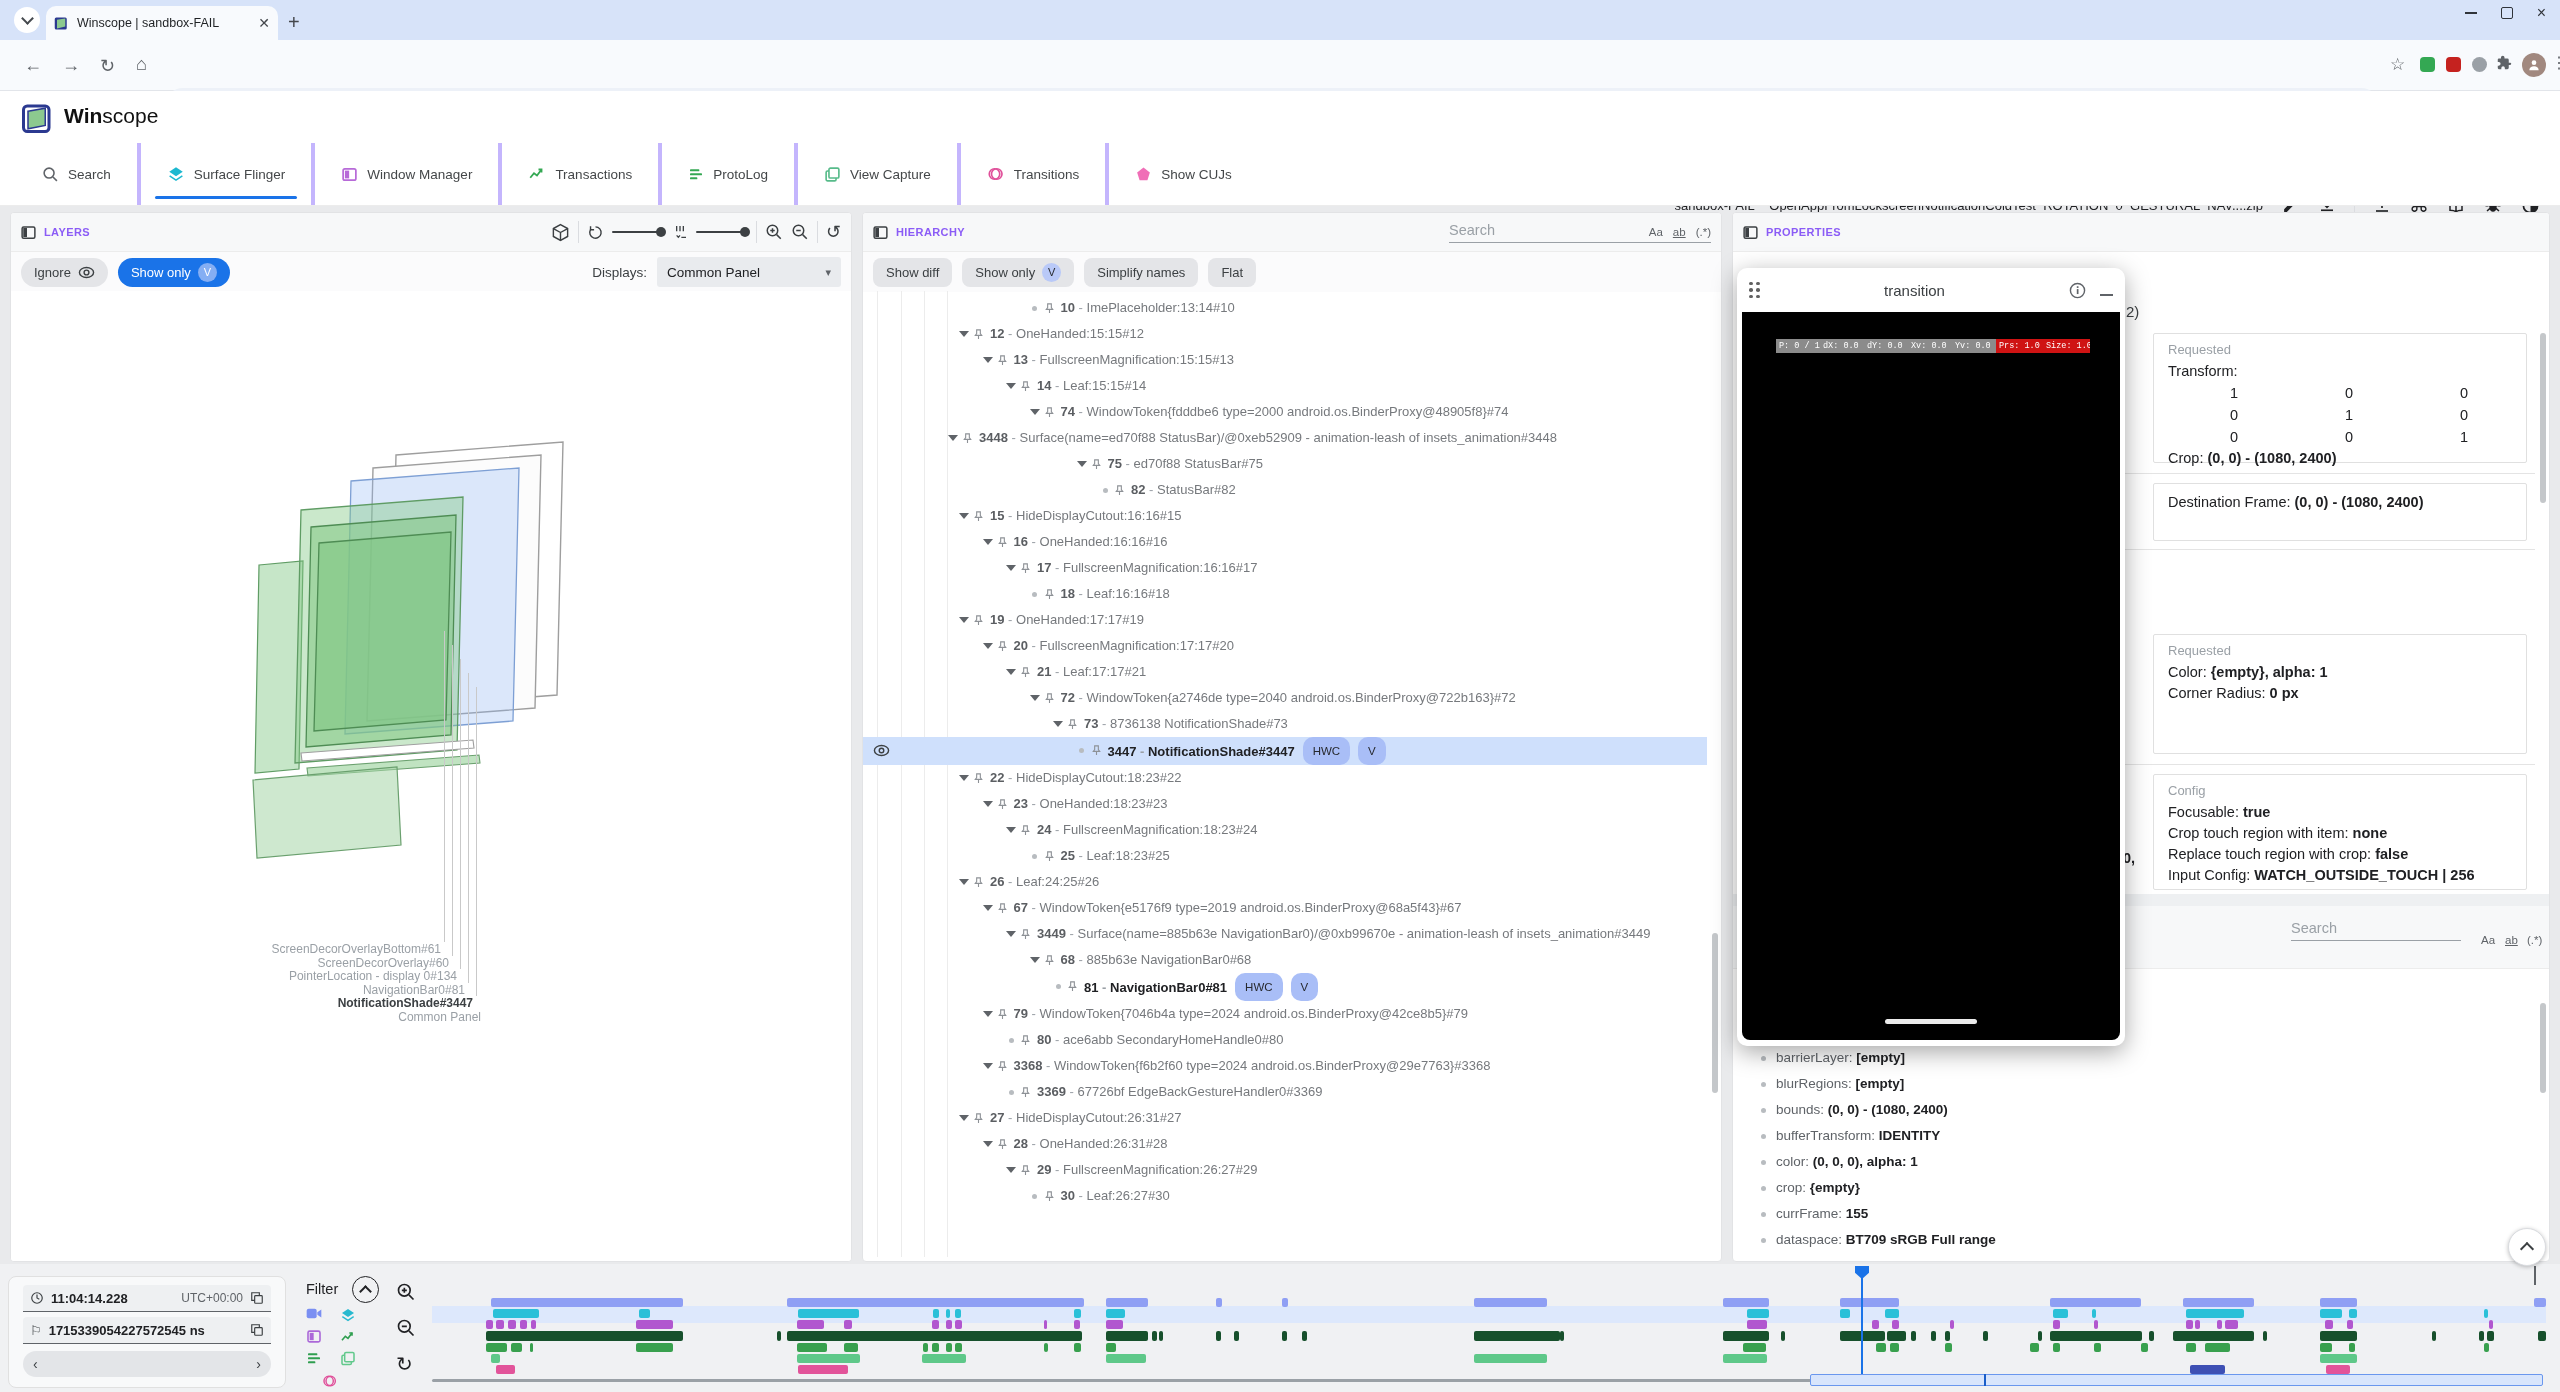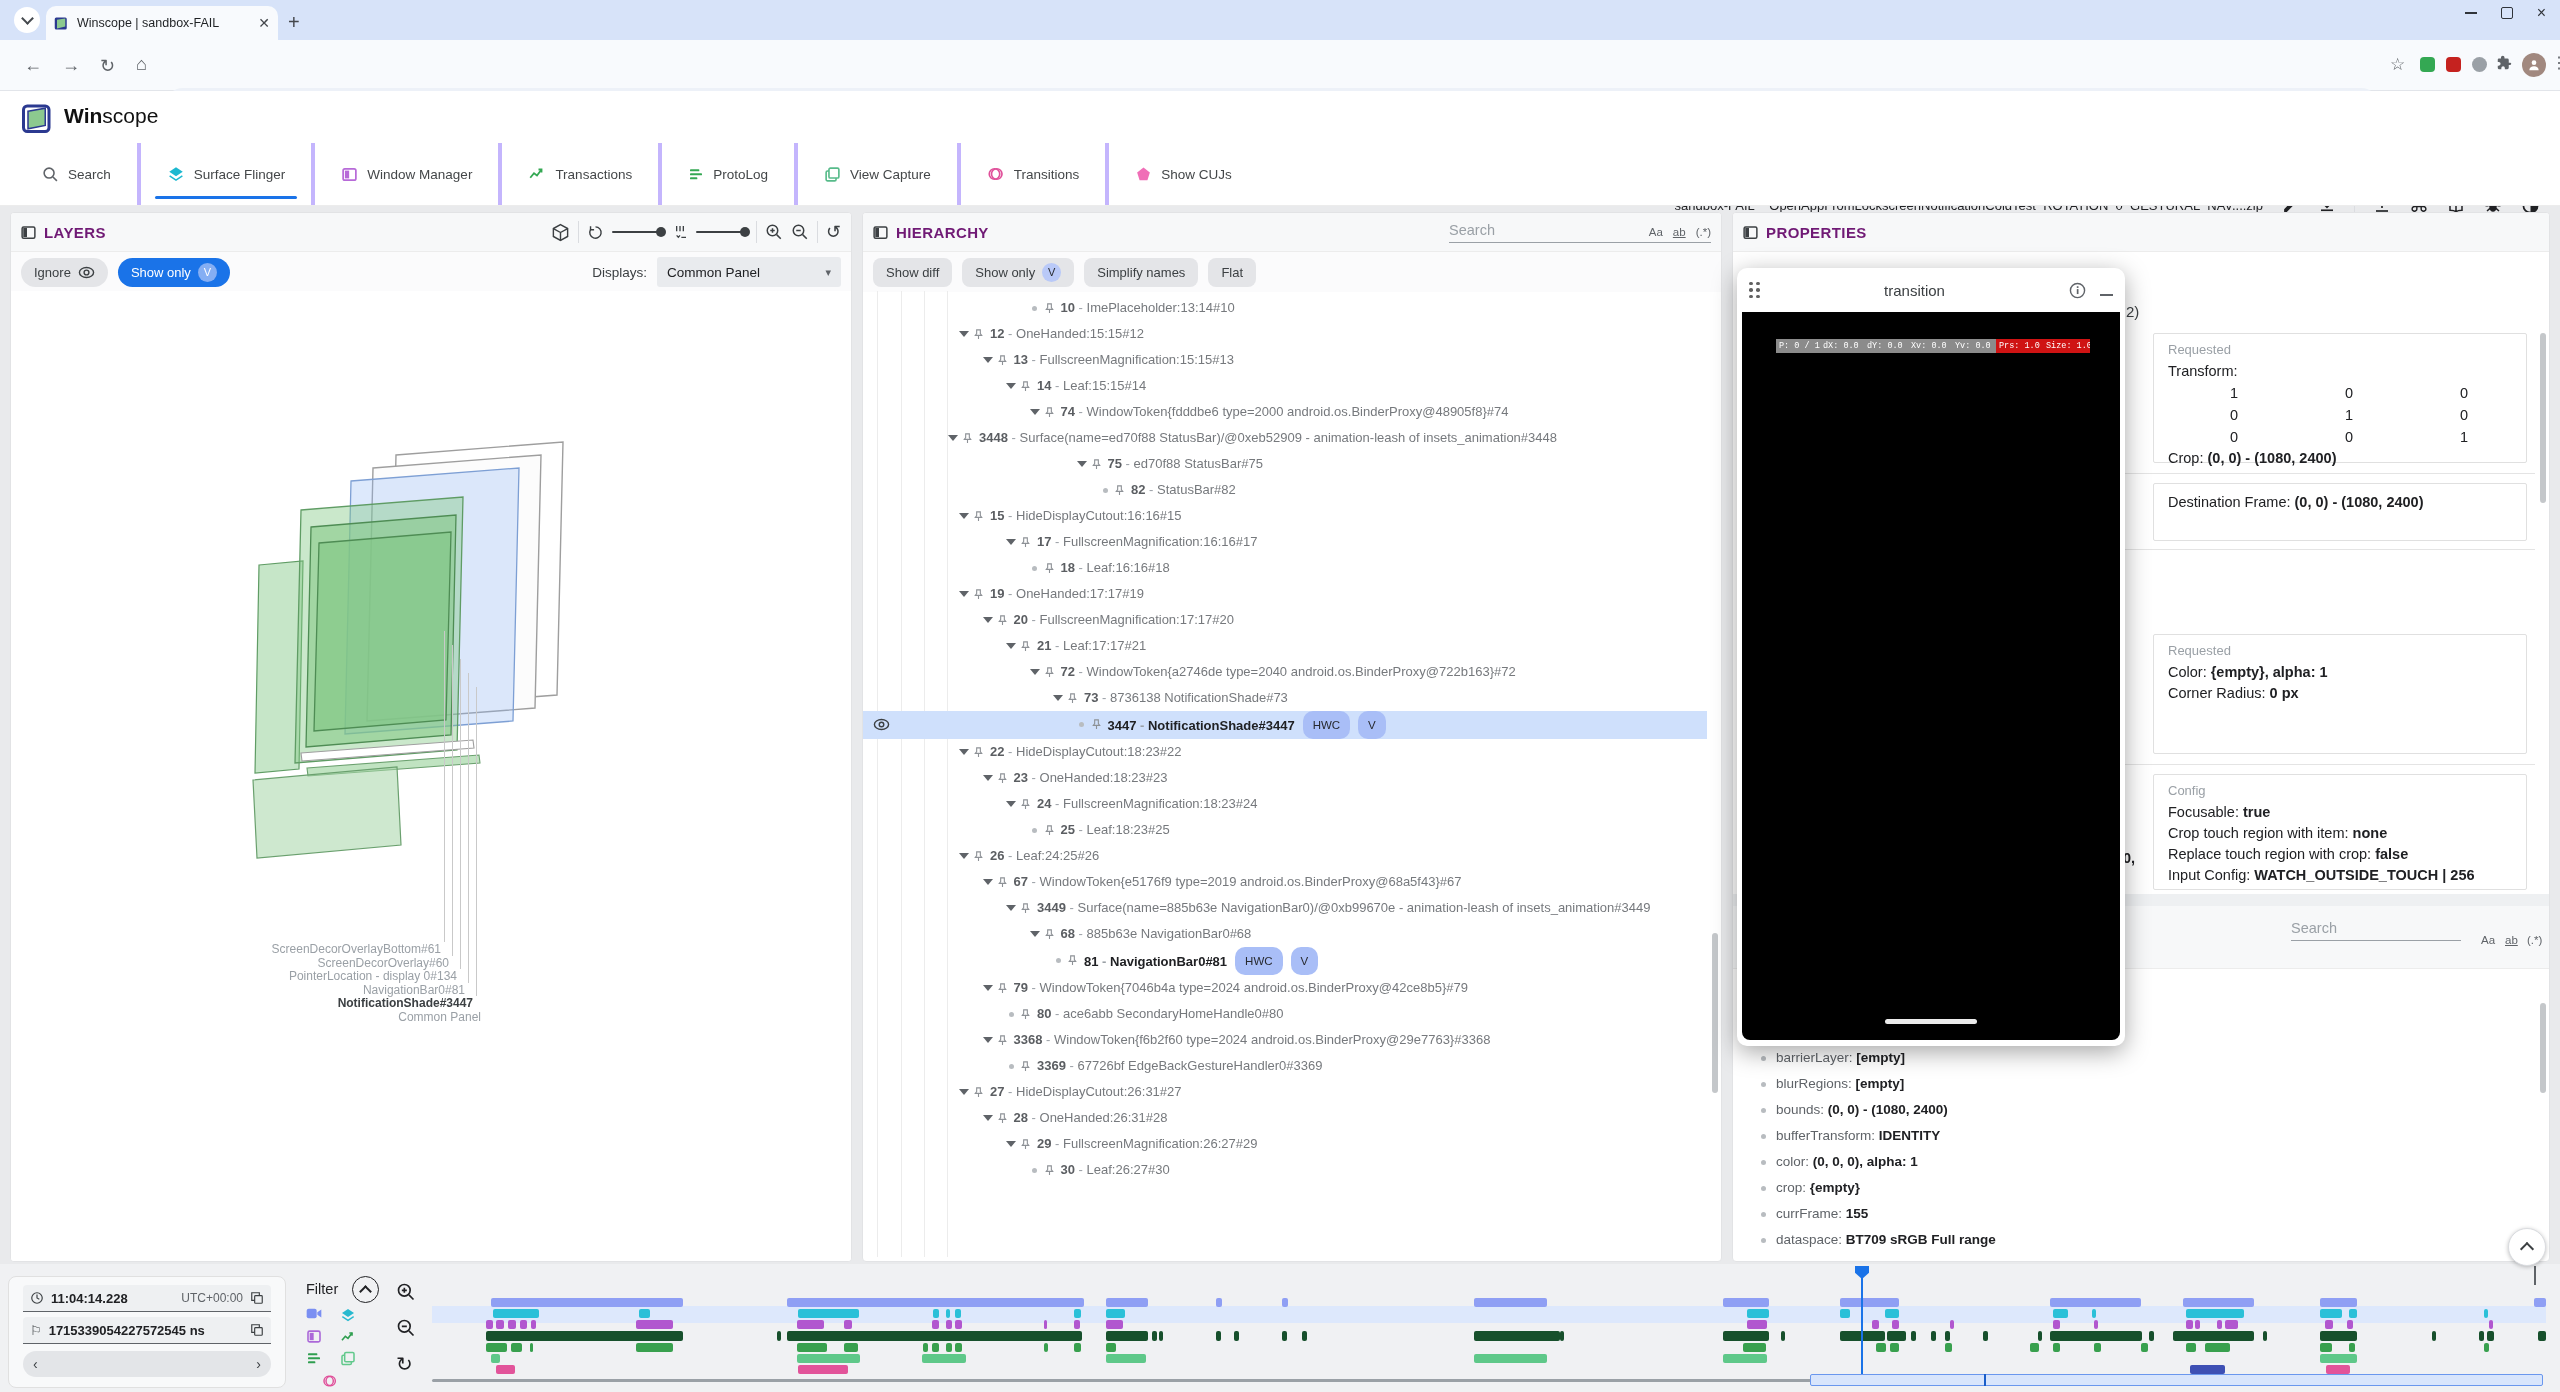--- a/index.html
+++ b/index.html
@@ -43,21 +43,21 @@
   #navrow{left:0;top:143px;width:2560px;height:62px;background:#fff;border-bottom:1px solid #ececec;}
   #navtabs{display:flex;height:100%;margin-left:16px;}
   .tab{display:flex;align-items:center;gap:9px;padding:0 26px;font-size:13.5px;color:#444749;position:relative;}
   .tab + .tab{border-left:4px solid #c4b5fd;justify-content:flex-end;}
   .tab.active::after{content:"";position:absolute;left:14px;right:14px;bottom:6px;height:3px;background:#1a73e8;border-radius:2px;}
   .tab .ticon{display:flex;}
 
   
   .panel{position:absolute;top:212px;height:1050px;background:#fff;border:1px solid #e2e3e5;border-radius:4px;box-sizing:border-box;overflow:hidden;}
   .phead{height:38px;background:#f7f8f9;border-bottom:1px solid #ececec;display:flex;align-items:center;padding:0 10px;gap:8px;}
-  .ptitle{font-size:15px;font-weight:700;letter-spacing:.4px;color:#701a75;}
+  .ptitle{font-size:11px;font-weight:700;letter-spacing:.4px;color:#8b5cf6;}
   .chiprow{height:40px;background:#fbfbfc;display:flex;align-items:center;padding:0 10px;gap:10px;}
   .chip{height:29px;display:inline-flex;align-items:center;gap:7px;padding:0 13px;background:#e4e5e8;border-radius:8px;font-size:13px;color:#3c4043;white-space:nowrap;}
   .chip.pill{border-radius:15px;}
   .chip.blue{background:#1a73e8;color:#fff;}
   .vbadge{display:inline-flex;align-items:center;justify-content:center;min-width:19px;height:19px;border-radius:10px;font-size:11px;}
   .vbadge.onblue{background:#85aef3;color:#fff;}
   .vbadge.lt{background:#b9c9f8;color:#26292e;}
   .toolicon{display:flex;align-items:center;justify-content:center;color:#3c4043;}
   .sline{height:2px;background:#3c4043;border-radius:1px;position:relative;}
   .sdot{position:absolute;right:-2px;top:-4px;width:10px;height:10px;border-radius:50%;background:#3c4043;}
@@ -522,20 +522,31 @@
         <div class="trow" style="padding-left: 92px;">
           <span class="tw">
             <span class="arr"></span>
           </span>
           <span class="pinw">
             <svg width="11" height="13" viewBox="0 0 24 26" fill="none" stroke="#8d9196" stroke-width="2.4">
               <path d="M8 3h8v8l3 4H5l3-4zM12 15v8"></path>
             </svg>
           </span>
           <span class="tlabel"><span class="tnum">15</span><span style="color:#9aa0a6;"> - </span>HideDisplayCutout:16:16#15</span>
+        </div>
+        <div class="trow" style="padding-left: 115.5px;">
+          <span class="tw">
+            <span class="arr"></span>
+          </span>
+          <span class="pinw">
+            <svg width="11" height="13" viewBox="0 0 24 26" fill="none" stroke="#8d9196" stroke-width="2.4">
+              <path d="M8 3h8v8l3 4H5l3-4zM12 15v8"></path>
+            </svg>
+          </span>
+          <span class="tlabel"><span class="tnum">16</span><span style="color:#9aa0a6;"> - </span>OneHanded:16:16#16</span>
         </div>
         <div class="trow" style="padding-left: 139px;">
           <span class="tw">
             <span class="arr"></span>
           </span>
           <span class="pinw">
             <svg width="11" height="13" viewBox="0 0 24 26" fill="none" stroke="#8d9196" stroke-width="2.4">
               <path d="M8 3h8v8l3 4H5l3-4zM12 15v8"></path>
             </svg>
           </span>

